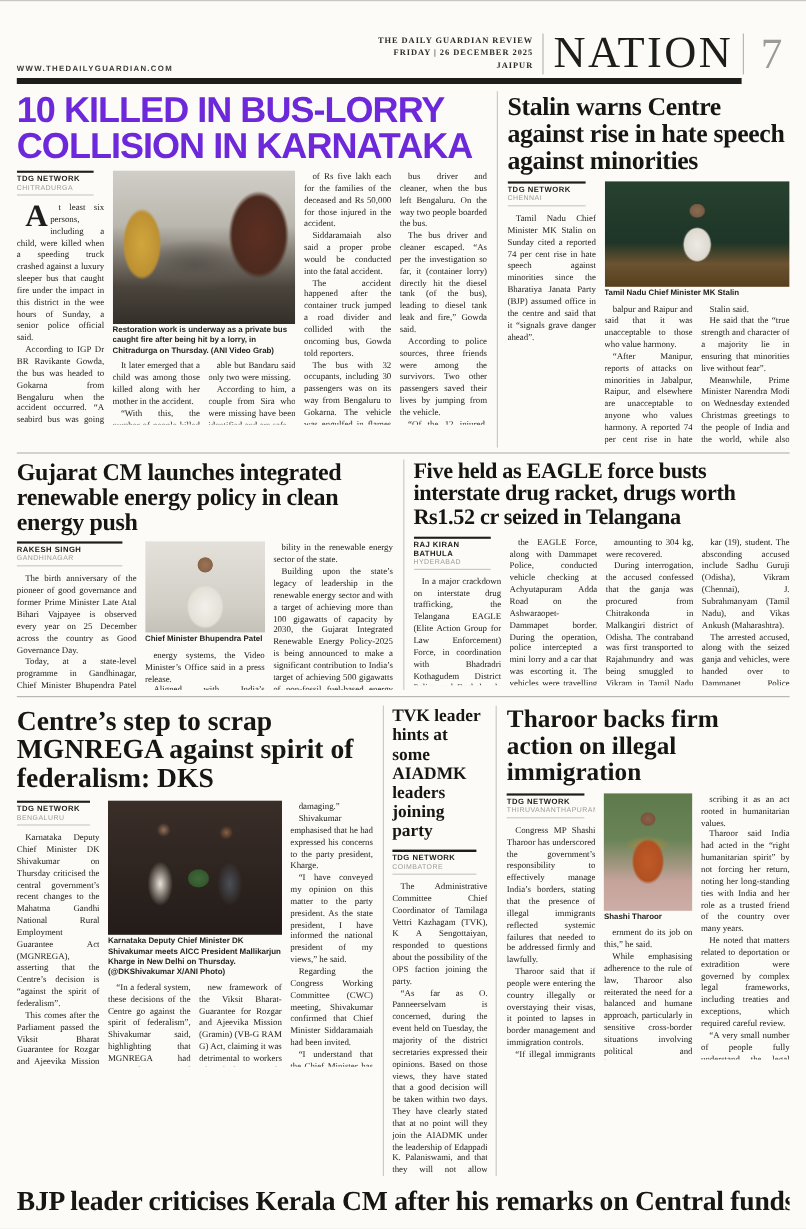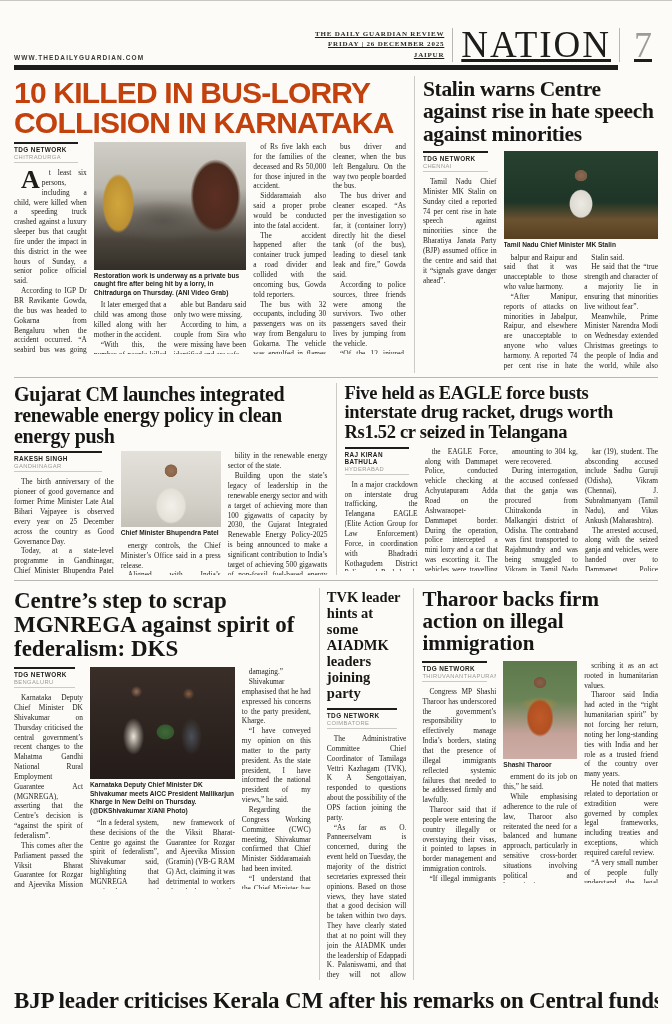--- a/index.html
+++ b/index.html
@@ -5,21 +5,21 @@
   html,body{margin:0;padding:0;background:#e8e6e1;}
   .page{position:relative;width:672px;height:1024px;margin:0 auto;background:#fcfbf8;
         box-sizing:border-box;padding:6px 14px 0 14px;overflow:hidden;
         font-family:"Liberation Serif",serif;color:#1d1d1b;}
   .thin-top{border-top:1px solid #c9c7c1;}
 
   
   .hdr{display:flex;justify-content:space-between;align-items:flex-end;height:52px;padding-top:4px;}
   .hdr-left{font-family:"Liberation Sans",sans-serif;font-size:6.5px;font-weight:bold;
             letter-spacing:1.1px;color:#3a3a38;padding-bottom:2px;}
-  .hdr-right{display:flex;align-items:center;gap:8px;text-decoration:underline;}
+  .hdr-right{display:flex;align-items:center;gap:8px;}
   .dateline{text-align:right;font-size:7px;letter-spacing:.8px;color:#2c2c2a;line-height:1.5;
             text-transform:uppercase;font-weight:bold;}
   .dateline .dl2,.dateline .dl3{font-weight:bold;color:#2c2c2a;}
   .vr{width:1px;height:34px;background:#b9b7b1;}
   .section-name{font-size:37px;letter-spacing:2px;color:#1d1d1b;line-height:1;}
   .page-num{font-size:36px;color:#9b9b98;line-height:1;padding:0 6px;}
   .hdr-bar{height:5px;background:#1d1d1b;margin-right:40px;margin-top:2px;}
 
   
   .byline{border-top:2px solid #1d1d1b;width:88%;padding-top:2px;margin-bottom:5px;}
@@ -34,21 +34,21 @@
            line-height:1.28;color:#1f1f1d;margin-top:2px;text-align:left;text-indent:0;}
   .photo{width:100%;}
   .h-serif{font-weight:bold;line-height:1.04;color:#161614;margin:0;}
 
   
   .sec{display:flex;}
   .sec-top{padding:6px 0 4px 0;}
   .bus-art{width:62.5%;padding-right:8px;}
   .stalin-art{width:37.5%;border-left:1px solid #cccac4;padding-left:8px;}
   .bus-head{font-family:"Liberation Sans",sans-serif;font-weight:800;font-size:30px;
-            line-height:1.0;letter-spacing:-.8px;color:#c2410c;margin:2px 0 4px 0;}
+            line-height:1.0;letter-spacing:-.8px;color:#6d28d9;margin:2px 0 4px 0;}
   .bus-sub{font-size:16px;color:#3a3a38;letter-spacing:-.2px;margin-bottom:7px;}
   .grid5{display:grid;grid-template-columns:repeat(5,1fr);gap:7px;}
   .span2{grid-column:span 2;}
   .subcols{display:grid;grid-template-columns:1fr 1fr;gap:7px;margin-top:3px;}
   .bus-col{height:212px;}
   .bus-sub-col{height:54px;}
   .stalin-head{font-size:21.5px;letter-spacing:-.3px;margin:2px 0 6px 0;}
   .grid3{display:grid;grid-template-columns:repeat(3,1fr);gap:7px;}
   .stalin-col{height:222px;}
   .stalin-sub-col{height:118px;}
@@ -227,21 +227,21 @@
               <p>The birth anniversary of the pioneer of good governance and former Prime Minister Late Atal Bihari Vajpayee is observed every year on 25 December across the country as Good Governance Day.</p>
               <p>Today, at a state-level programme in Gandhinagar, Chief Minister Bhupendra Patel launched the Government of Gujarat’s Integrated Renewable Energy Policy-2025. Under the guidance of the Chief Minister and the leadership of Energy Minister Rushikesh Patel and Minister of State Kaushik Vekariya, the Integrated Renewable Energy Policy-2025 has been prepared by the Energy Department to address the challenges of climate change and to ensure a rapid transition towards clean and sustainable</p>
             </div>
         </div>
         <div class="col mid-col" data-name="gujarat-column-2">
           <figure style="margin:0" data-name="patel-photo-figure">
             <div class="photo img-patel" data-name="patel-photo"></div>
             <figcaption class="caption" data-name="photo-caption">Chief Minister Bhupendra Patel</figcaption>
           </figure>
           <div class="body" style="margin-top:3px" data-name="body-text">
-              <p>energy controls, the Chief Minister’s Office said in a press release.</p>
+              <p>energy systems, the Video Minister’s Office said in a press release.</p>
               <p>Aligned with India’s Panchamrit Sankalp, Nationally Determined Contributions (NDCs), and the vision of Viksit Gujarat @2047, this policy is a significant step towards establishing Gujarat as a globally competitive clean energy hub by promoting investment, innovation, and grid sta-</p>
             </div>
         </div>
         <div class="col mid-col body" data-name="gujarat-column-3">
             <p>bility in the renewable energy sector of the state.</p>
             <p>Building upon the state’s legacy of leadership in the renewable energy sector and with a target of achieving more than 100 gigawatts of capacity by 2030, the Gujarat Integrated Renewable Energy Policy-2025 is being announced to make a significant contribution to India’s target of achieving 500 gigawatts of non-fossil fuel-based energy capacity by 2030.</p>
           </div>
       </div>
     </div>
 

